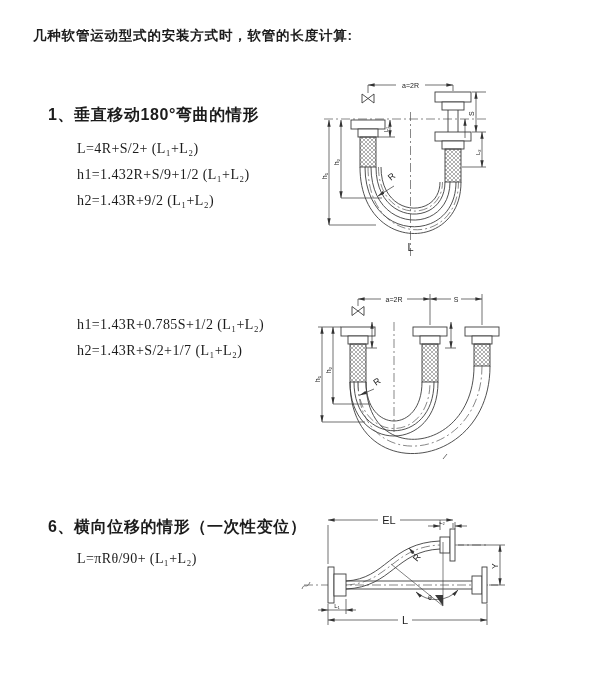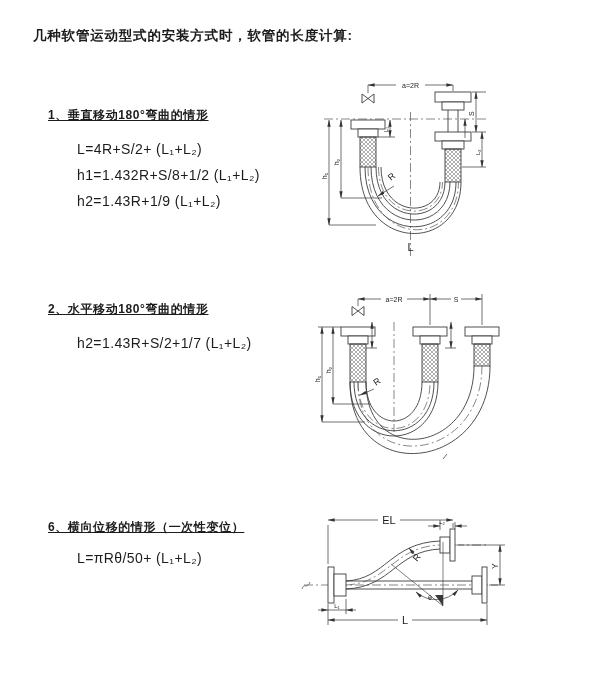--- a/index.html
+++ b/index.html
@@ -5,22 +5,22 @@
   html,body{margin:0;padding:0;}
   body{
     width:600px;height:675px;background:#ffffff;position:relative;
     font-family:"Liberation Sans",sans-serif;color:#1c1c1c;overflow:hidden;
   }
   .page-title{
     position:absolute;left:33px;top:27px;font-size:13.5px;font-weight:bold;
     letter-spacing:0.8px;white-space:nowrap;
   }
   .sec{position:absolute;}
-  .sec-heading{font-size:12px;font-weight:bold;line-height:18px;letter-spacing:0.6px;white-space:nowrap;text-decoration:underline;}
-  .formulas{margin-top:12px;padding-left:29px;}
+  .sec-heading{font-size:16px;font-weight:bold;line-height:18px;letter-spacing:0.6px;white-space:nowrap;}
+  .formulas{margin-top:12px;padding-left:29px;font-family:Liberation Serif, serif;}
   .formula{font-size:14px;line-height:26px;letter-spacing:0.4px;white-space:nowrap;}
   #sec1{left:48px;top:106px;}
   #sec2{left:48px;top:300px;}
   #sec3{left:48px;top:518px;}
   #sec3 .formulas{margin-top:10px;}
   #sec3 .formula{line-height:25px;}
   .diag{position:absolute;}
   #d1{left:310px;top:70px;}
   #d2{left:310px;top:282px;}
   #d3{left:298px;top:500px;}
@@ -48,36 +48,36 @@
     </pattern>
   </defs>
 </svg>
 
 <div class="page-title">几种软管运动型式的安装方式时，软管的长度计算:</div>
 
 <div class="sec" id="sec1">
   <div class="sec-heading">1、垂直移动180°弯曲的情形</div>
   <div class="formulas">
     <div class="formula">L=4R+S/2+ (L₁+L₂)</div>
-    <div class="formula">h1=1.432R+S/8+1/2 (L₁+L₂)</div>
-    <div class="formula">h2=1.43R+1/9 (L₁+L₂)</div>
+    <div class="formula">h1=1.432R+S/9+1/2 (L₁+L₂)</div>
+    <div class="formula">h2=1.43R+9/2 (L₁+L₂)</div>
   </div>
 </div>
 
 <div class="sec" id="sec2">
-  <div class="sec-heading">2、水平移动180°弯曲的情形</div>
   <div class="formulas">
+    <div class="formula">h1=1.43R+0.785S+1/2 (L₁+L₂)</div>
     <div class="formula">h2=1.43R+S/2+1/7 (L₁+L₂)</div>
   </div>
 </div>
 
 <div class="sec" id="sec3">
   <div class="sec-heading">6、横向位移的情形（一次性变位）</div>
   <div class="formulas">
-    <div class="formula">L=πRθ/50+ (L₁+L₂)</div>
+    <div class="formula">L=πRθ/90+ (L₁+L₂)</div>
   </div>
 </div>
 
 <svg id="d1" class="diag" width="290" height="190" viewBox="0 0 290 190">
   <g>
     <line class="dim" x1="58" y1="15" x2="58" y2="23"></line>
     <line class="dim" x1="143" y1="15" x2="143" y2="21"></line>
     <line class="dim" x1="58" y1="15" x2="143" y2="15" marker-start="url(#arr)" marker-end="url(#arr)"></line>
     <rect class="wbg" x="86" y="10.5" width="29" height="9"></rect>
     <text class="lbl" x="100.5" y="17.8" text-anchor="middle">a=2R</text>

